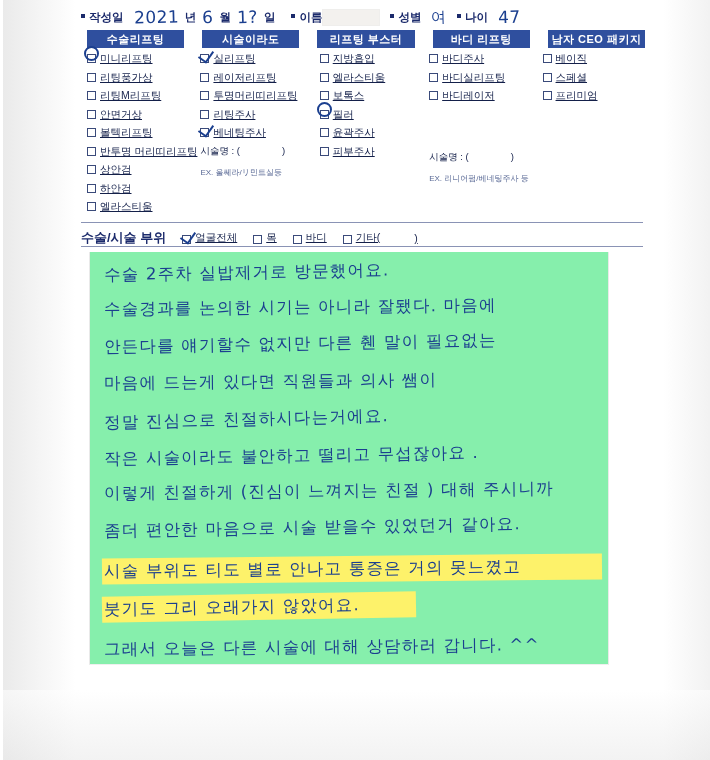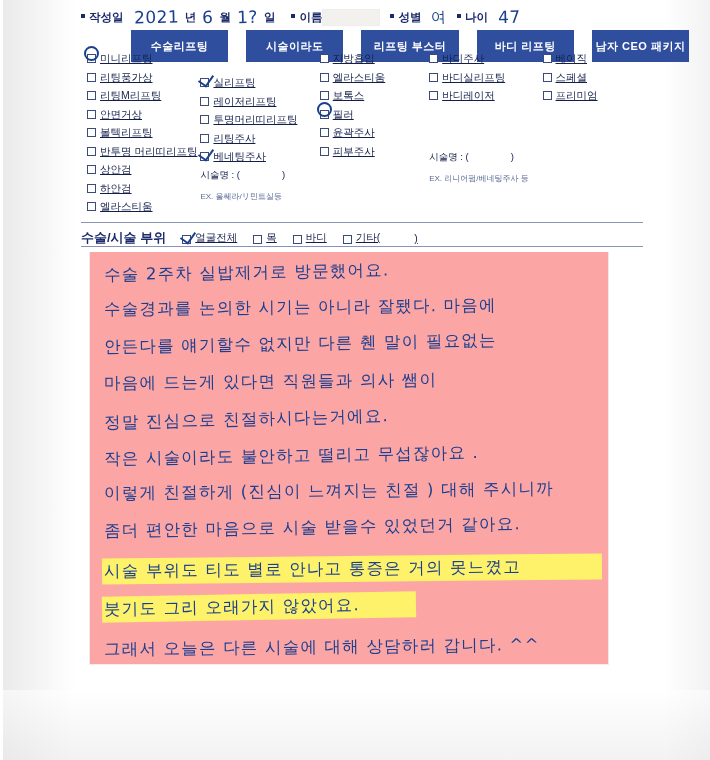--- a/index.html
+++ b/index.html
@@ -42,40 +42,40 @@
   .redact{
     display:inline-block;
     width:56px;height:15px;
     background:#f3f1ee;
     border:1px solid #efeeec;
     vertical-align:middle;
   }
 
   
   .cats{
-    position:absolute;left:84px;top:30px;width:558px;height:32px;
-    display:flex;gap:18px;margin-left:44px;
+    position:absolute;left:84px;top:30px;width:558px;height:18px;
+    display:flex;gap:18px;
   }
   .cat{
     flex:1;
     background:#2f4f9e;
     color:#ffffff;
     font-size:11px;
     font-weight:bold;
     display:flex;align-items:center;justify-content:center;
     letter-spacing:0.5px;
   }
 
   
   .cols{
     position:absolute;left:84px;top:52px;width:562px;height:165px;
     display:flex;
   }
   .col{width:111px;margin-right:3px;position:relative;}
-  .col.c2{width:118px;margin-top:24px;}
+  .col.c2{width:118px;}
   .col.c3{width:108px;}
   .col.c4{width:112px;}
   .col.c5{width:105px;}
   .item{
     display:flex;align-items:flex-start;
     font-size:10.5px;
     line-height:12px;
     margin-bottom:6.5px;
     color:#14204a;
     white-space:nowrap;
@@ -129,21 +129,21 @@
   .site-opt{display:flex;align-items:center;margin-left:16px;position:relative;text-decoration:underline;}
   .rule{
     position:absolute;left:78px;width:562px;height:1px;background:#8a93b5;
   }
 
   
   .note{
     position:absolute;
     left:86px;top:252px;
     width:518px;height:412px;
-    background:#fca5a5;
+    background:#86efac;
     border-left:1px solid #e9e9e9;
     border-right:1px solid #e9e9e9;
     border-bottom:1px solid #efefef;
   }
   .line{
     position:absolute;
     left:14px;
     width:496px;
     font-family:"DejaVu Sans", sans-serif;
     font-size:16.5px;

